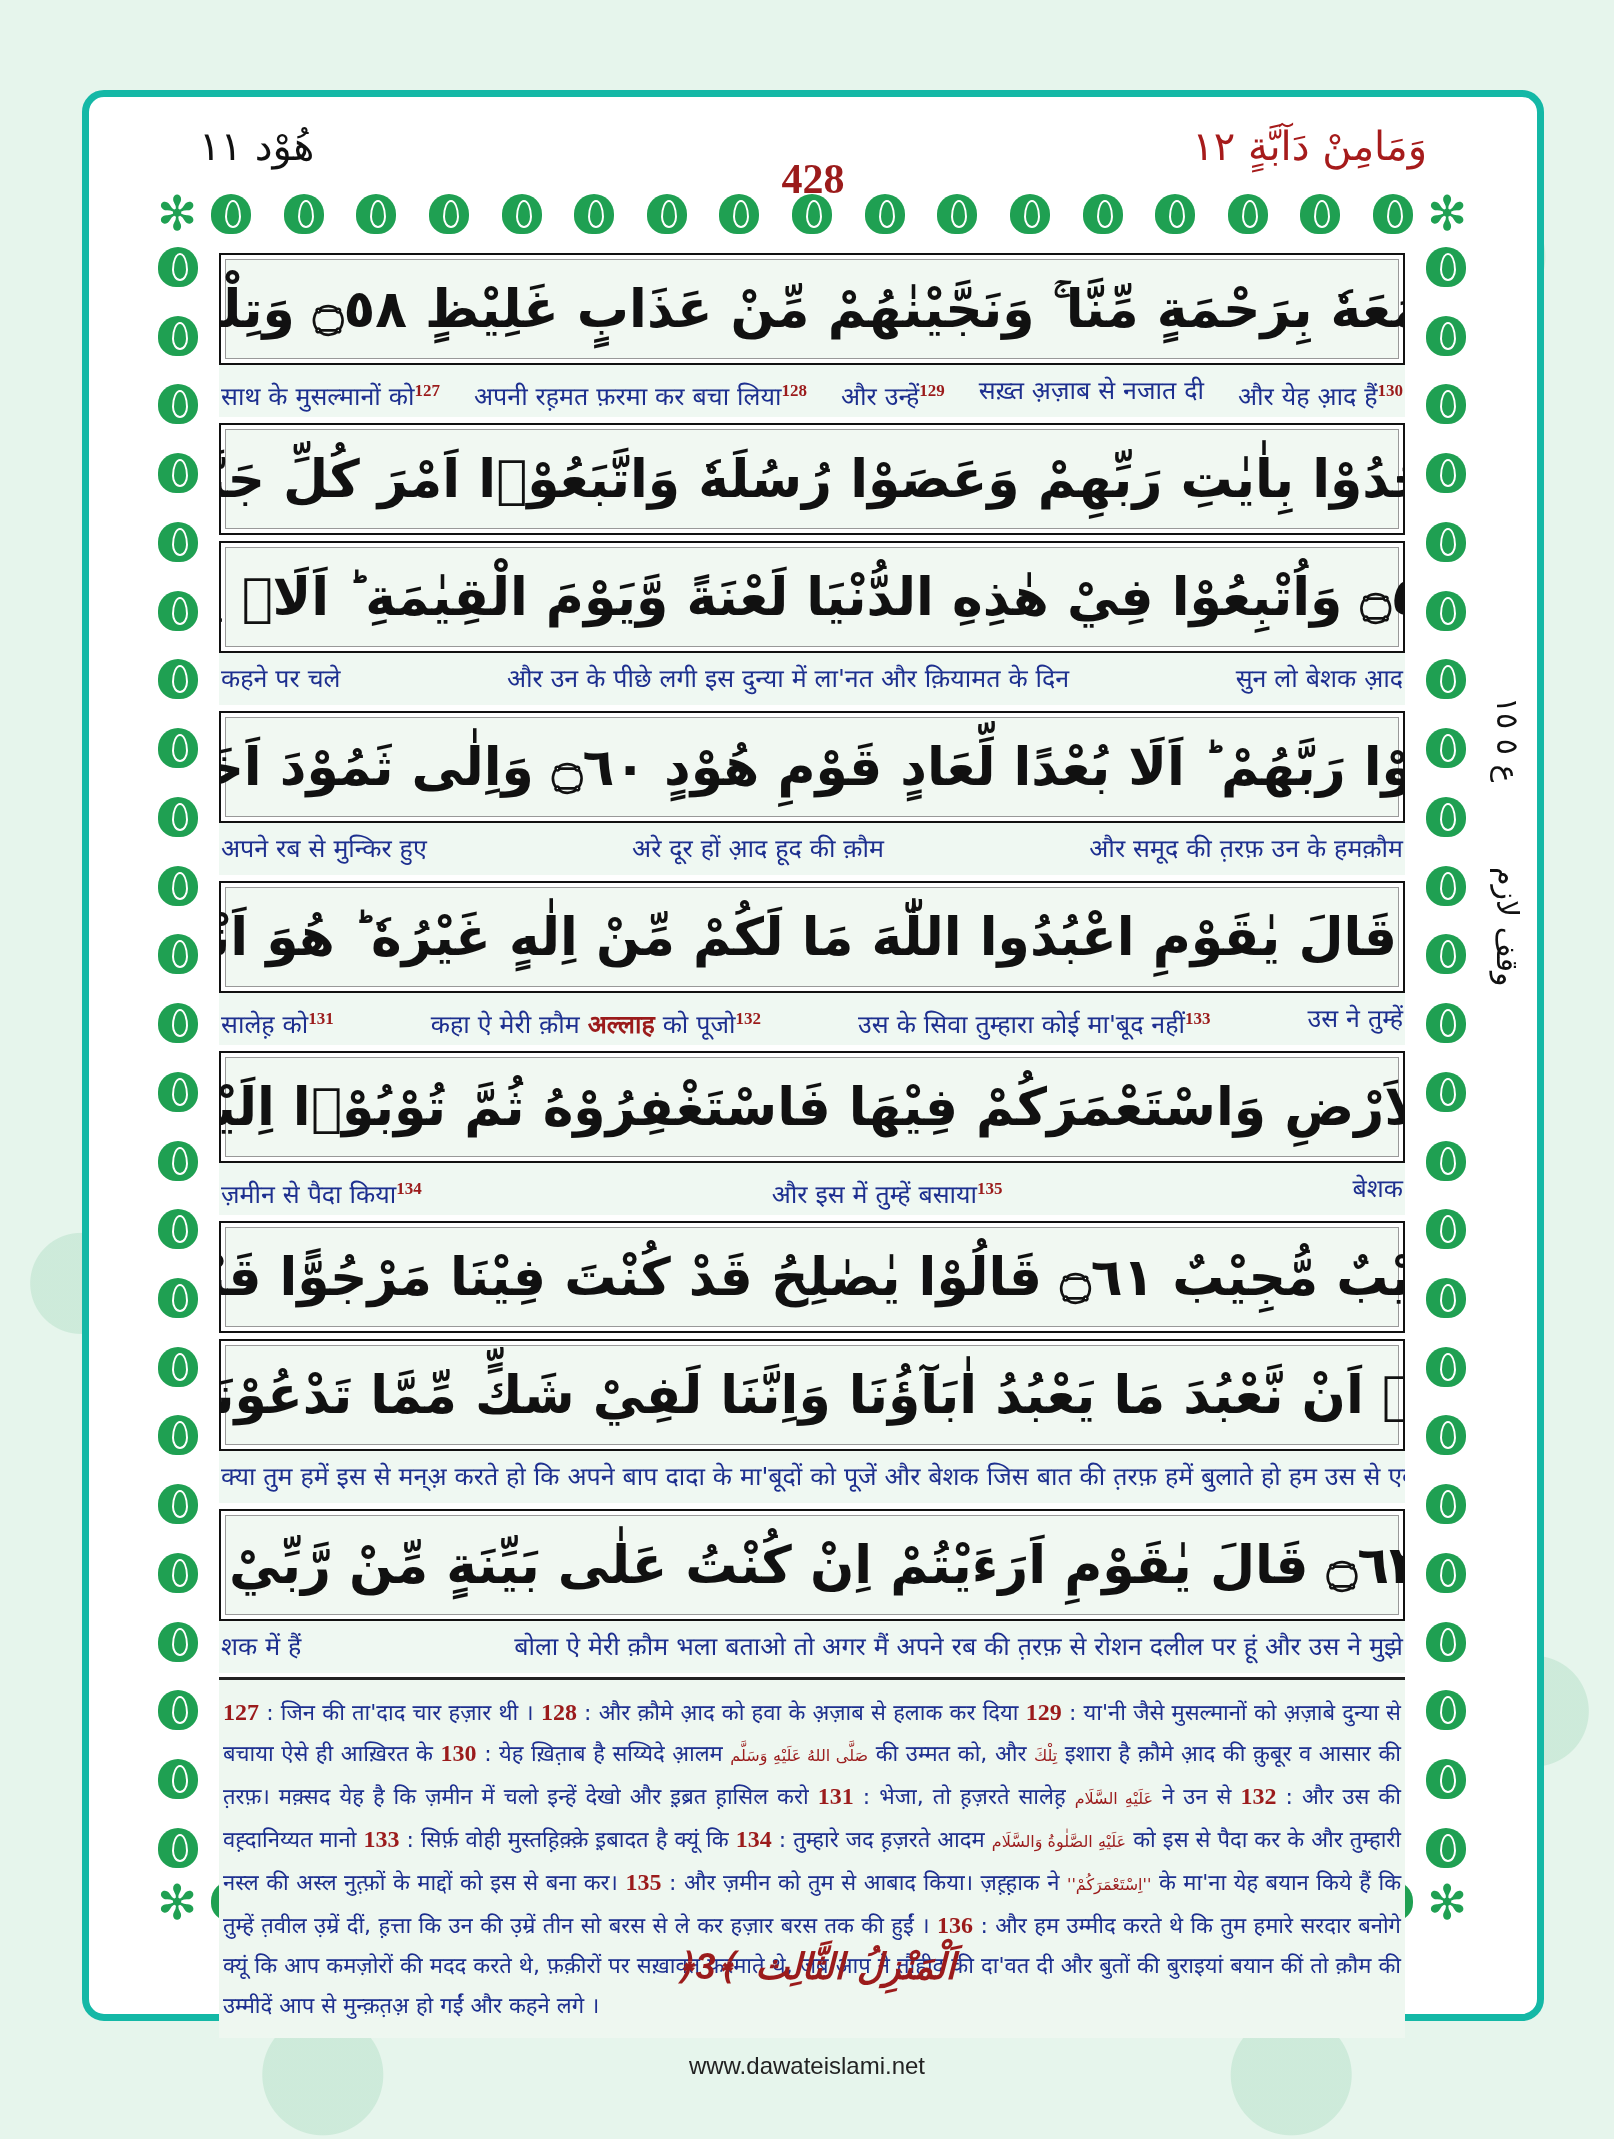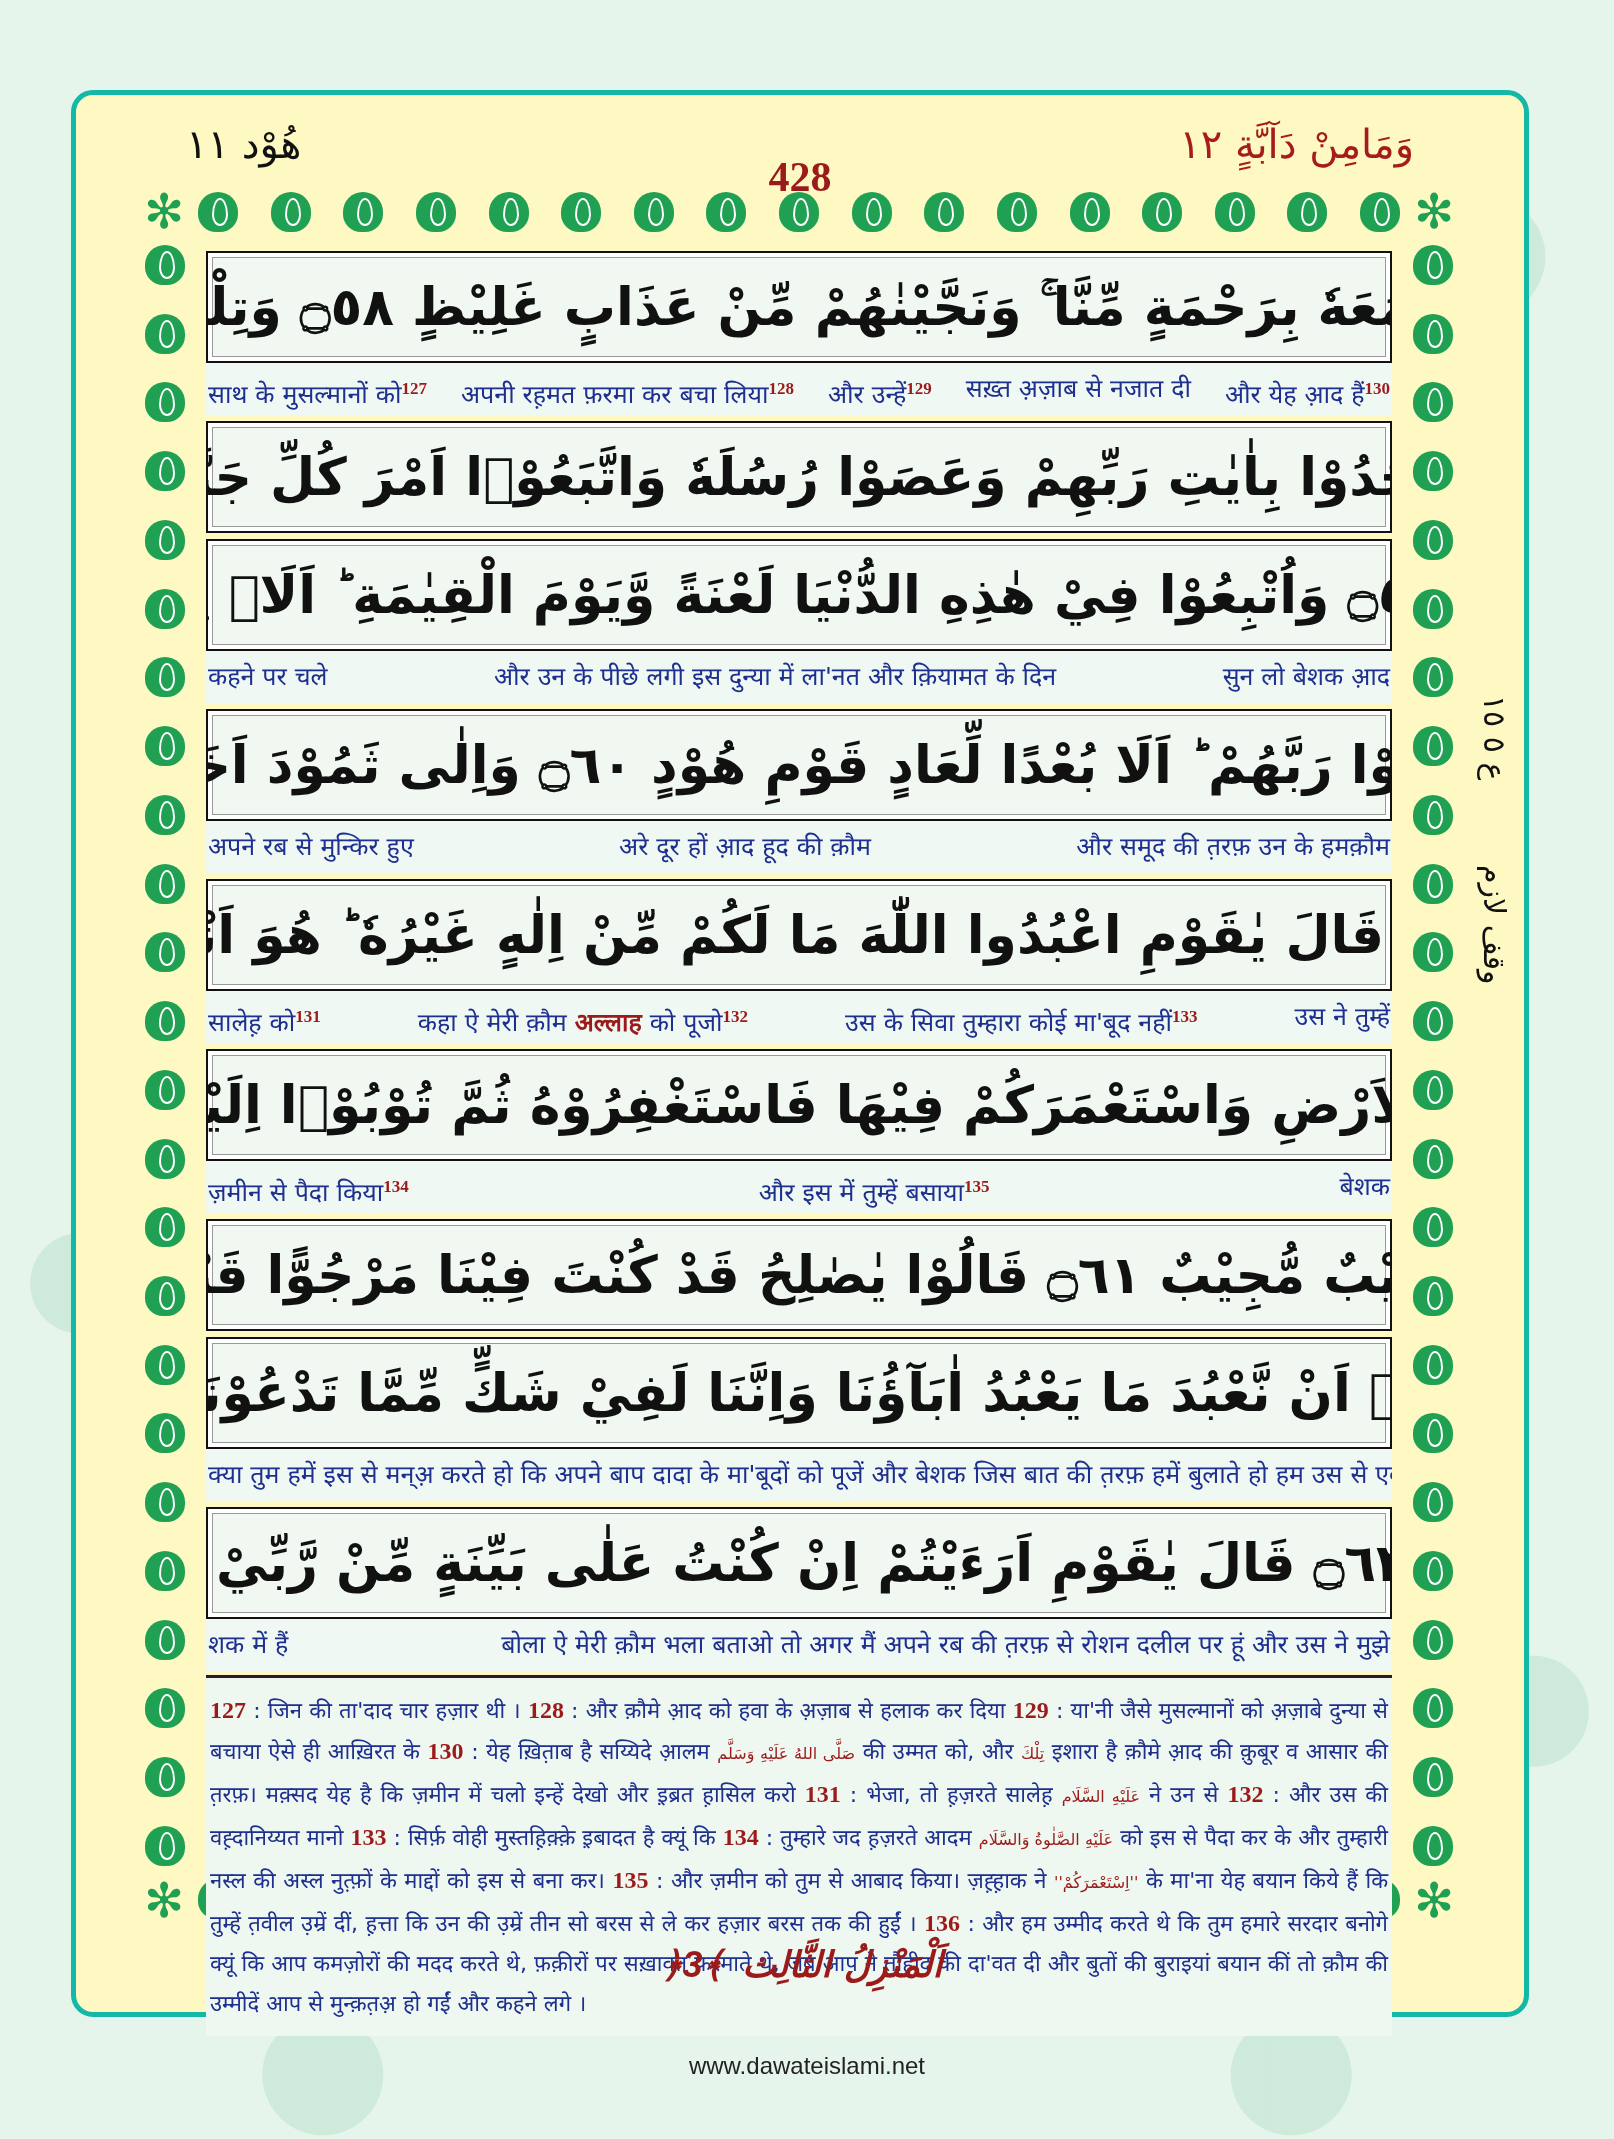--- a/index.html
+++ b/index.html
@@ -6,22 +6,22 @@
   body{width:1614px;height:2139px;position:relative;overflow:hidden;
     background:#e6f5ec;
     background-image:
       radial-gradient(circle at 10% 8%, rgba(160,215,185,.45) 0 40px, transparent 41px),
       radial-gradient(circle at 92% 12%, rgba(160,215,185,.35) 0 60px, transparent 61px),
       radial-gradient(circle at 5% 60%, rgba(160,215,185,.35) 0 50px, transparent 51px),
       radial-gradient(circle at 95% 80%, rgba(160,215,185,.35) 0 55px, transparent 56px),
       radial-gradient(circle at 20% 97%, rgba(160,215,185,.35) 0 60px, transparent 61px),
       radial-gradient(circle at 80% 97%, rgba(160,215,185,.35) 0 60px, transparent 61px);
     font-family:"DejaVu Sans",sans-serif;}
-  .page{position:absolute;left:71px;top:90px;width:1448px;height:1917px;background:#fef9c3;
-    border:5px solid #14b8a6;border-radius:22px;}
+  .page{position:absolute;left:82px;top:90px;width:1448px;height:1917px;background:#ffffff;
+    border:7px solid #14b8a6;border-radius:22px;}
   .hdr{position:absolute;top:22px;left:0;right:0;height:60px;}
   .hdr .left{position:absolute;left:110px;top:4px;font-family:"DejaVu Serif",serif;font-size:40px;color:#111;direction:rtl;}
   .hdr .center{position:absolute;left:0;right:0;text-align:center;top:0;font-family:"Liberation Serif",serif;font-weight:bold;font-size:42px;color:#9b1b1b;margin-top:36px;}
   .hdr .right{position:absolute;right:110px;top:4px;font-family:"DejaVu Serif",serif;font-size:40px;color:#a61b1b;direction:rtl;}
   .frame{position:absolute;left:60px;top:88px;width:1326px;height:1745px;}
   .orn-row{position:absolute;left:0;right:0;height:58px;display:flex;justify-content:space-between;align-items:center;padding:0 60px;}
   .orn-col{position:absolute;top:60px;bottom:60px;width:58px;display:flex;flex-direction:column;justify-content:space-between;align-items:center;}
   .orn{width:44px;height:44px;position:relative;}
   .orn::before{content:"";position:absolute;inset:2px;background:#1fa052;border-radius:50% 50% 45% 45%;}
   .orn::after{content:"";position:absolute;left:16px;top:8px;width:12px;height:24px;border:2px solid #fff;border-radius:50% 50% 50% 50%/60% 60% 40% 40%;}

